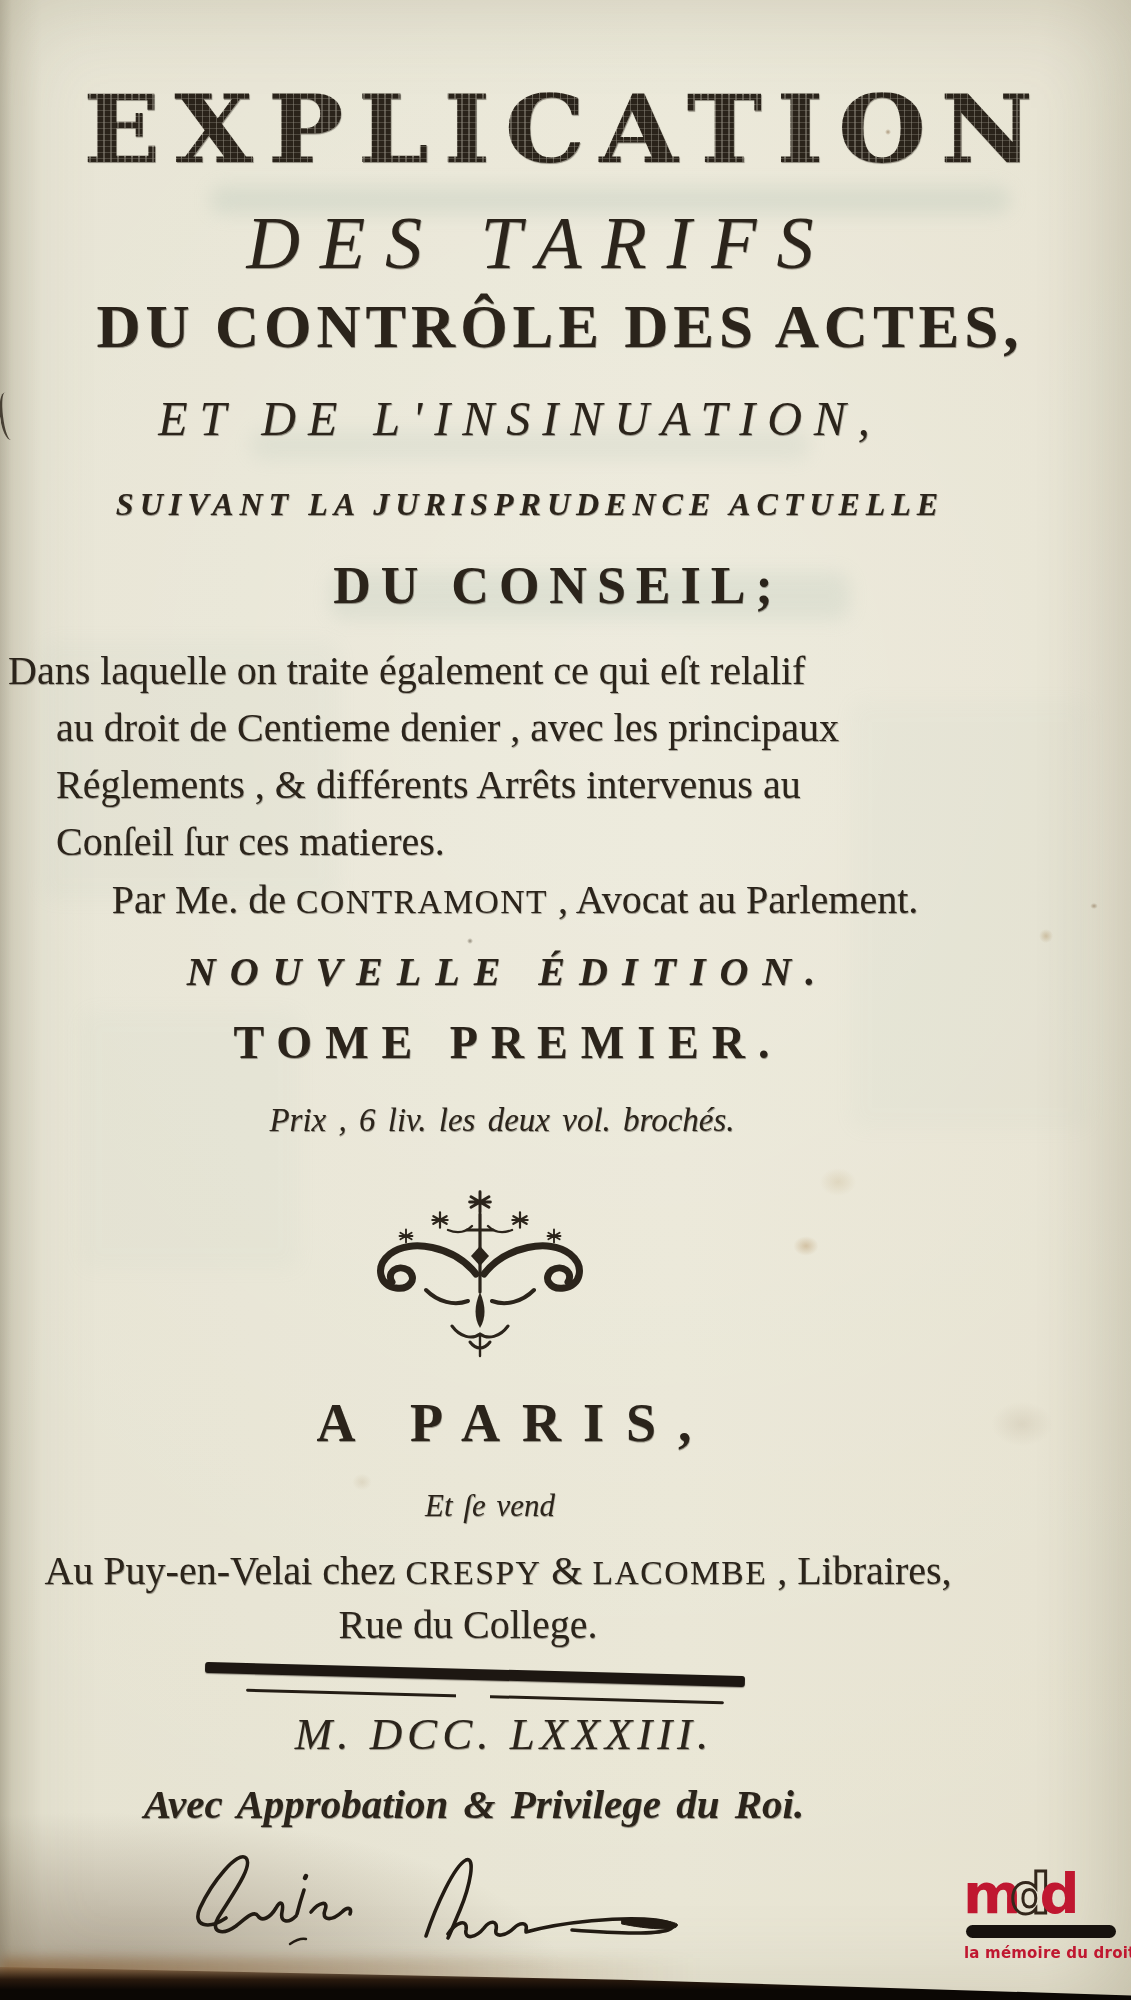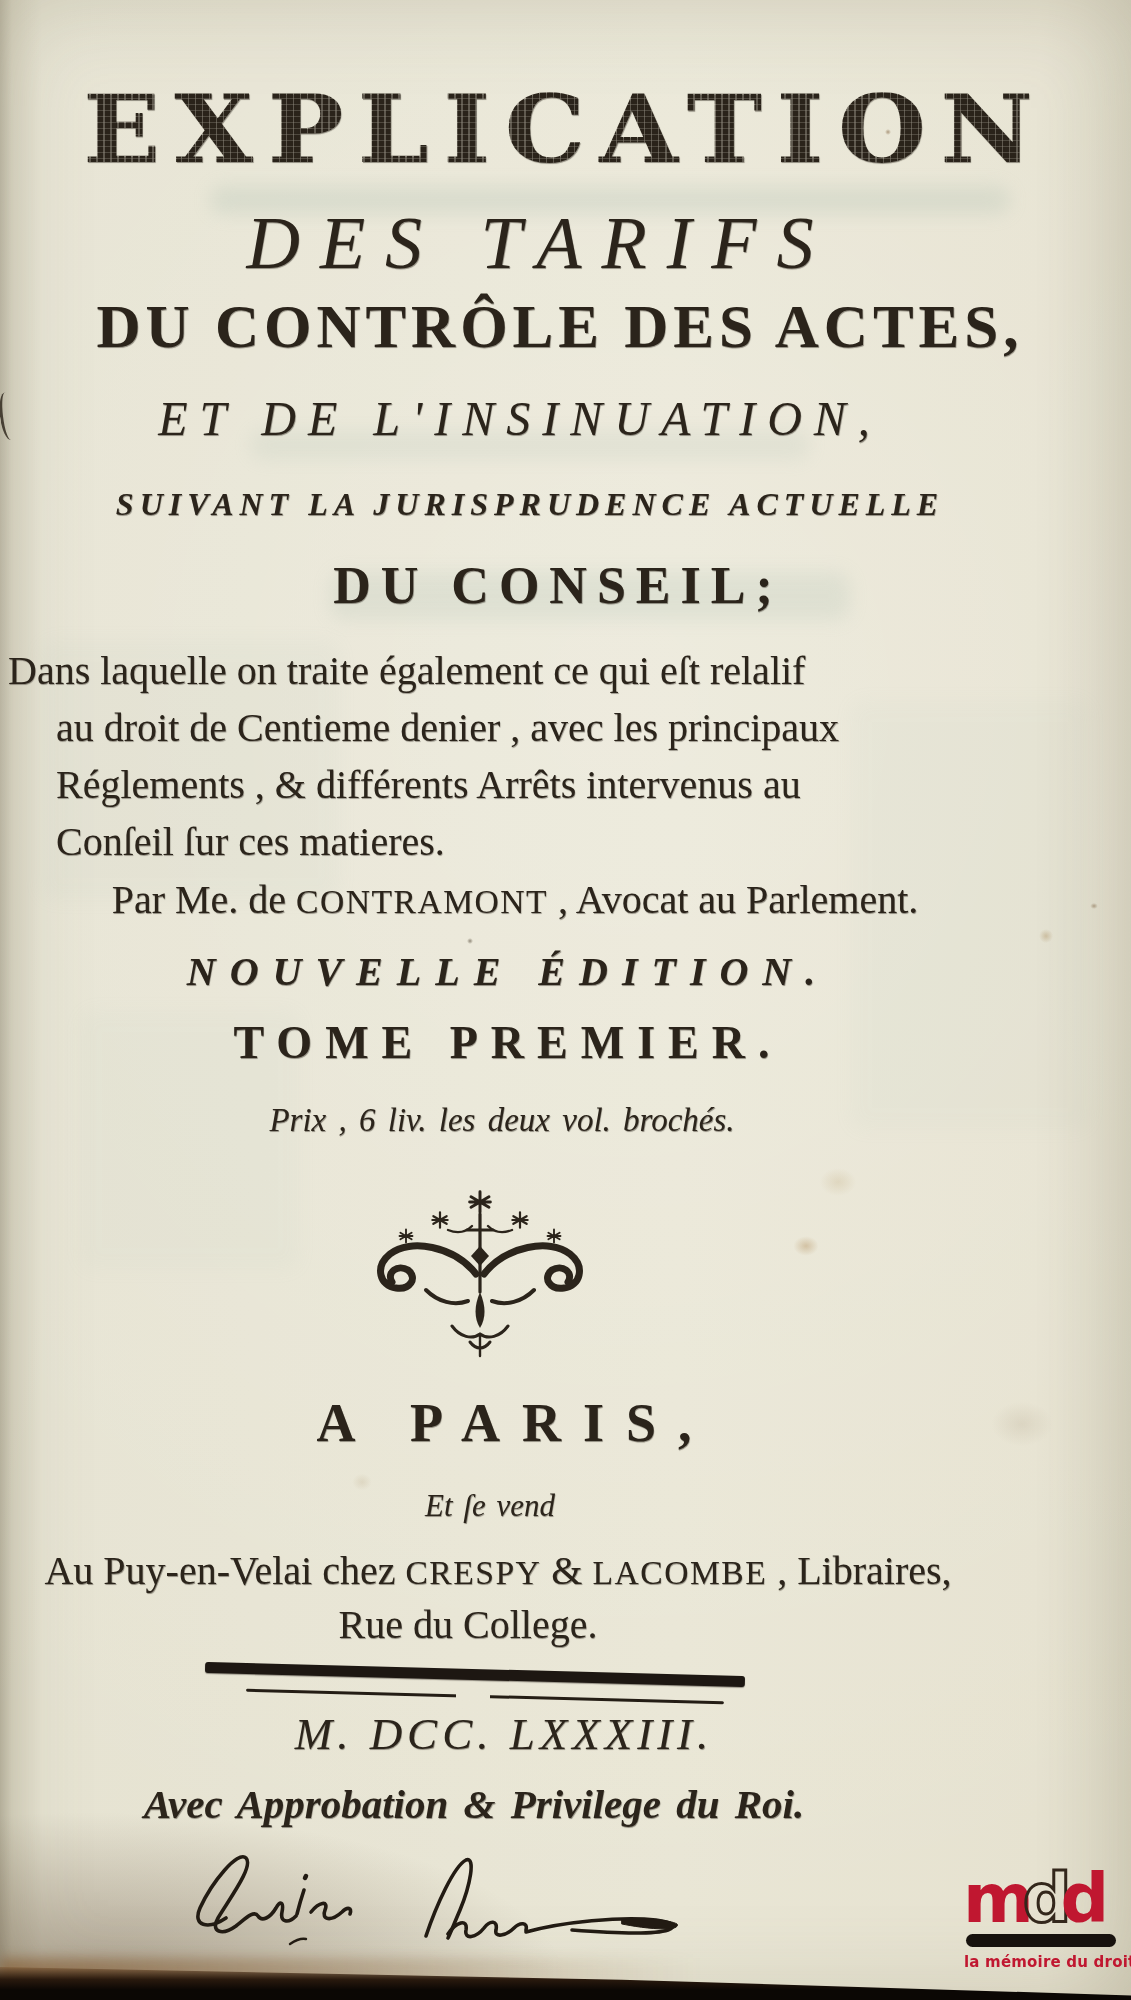--- a/index.html
+++ b/index.html
@@ -65,21 +65,21 @@
     radial-gradient(4px 4px at 470px 941px, rgba(70,58,40,.55), transparent 75%),
     radial-gradient(4px 4px at 888px 132px, rgba(110,75,35,.5), transparent 75%),
     radial-gradient(5px 4px at 1094px 906px, rgba(110,80,45,.45), transparent 75%);}
   .edge-glow{position:absolute;left:0;bottom:8px;width:62%;height:34px;z-index:5;filter:blur(6px);
       background:linear-gradient(to right, rgba(128,84,40,.55), rgba(128,84,40,0));}
   .edge-bottom{position:absolute;left:0;bottom:0;width:100%;height:46px;z-index:6;
       background:linear-gradient(to bottom, rgba(122,82,44,0) 0, rgba(122,82,44,.45) 28%, #2a1a0e 55%, #0b0704 78%);
       clip-path:polygon(0 28%, 55% 56%, 100% 90%, 100% 100%, 0 100%);}
   
   .logo{position:absolute;left:963px;top:1872px;width:160px;z-index:7;font-family:"DejaVu Sans","Liberation Sans",sans-serif;}
-  .logo-letters{font-weight:700;font-size:68px;line-height:.78;letter-spacing:-11px;white-space:nowrap;}
+  .logo-letters{font-weight:700;font-size:56px;line-height:.78;letter-spacing:-11px;white-space:nowrap;}
   .lm,.ld{color:#c01730;}
   .ld-outline{color:transparent;-webkit-text-stroke:3px #33271b;}
   .logo-bar{margin-top:9px;margin-left:3px;width:150px;height:13px;border-radius:7px;background:#17120e;}
   .logo-tagline{margin-top:6px;margin-left:1px;font-size:15px;font-weight:600;color:#c01730;white-space:nowrap;letter-spacing:.2px;}
 </style>
 </head>
 <body>
 
 <div class="page">
 

